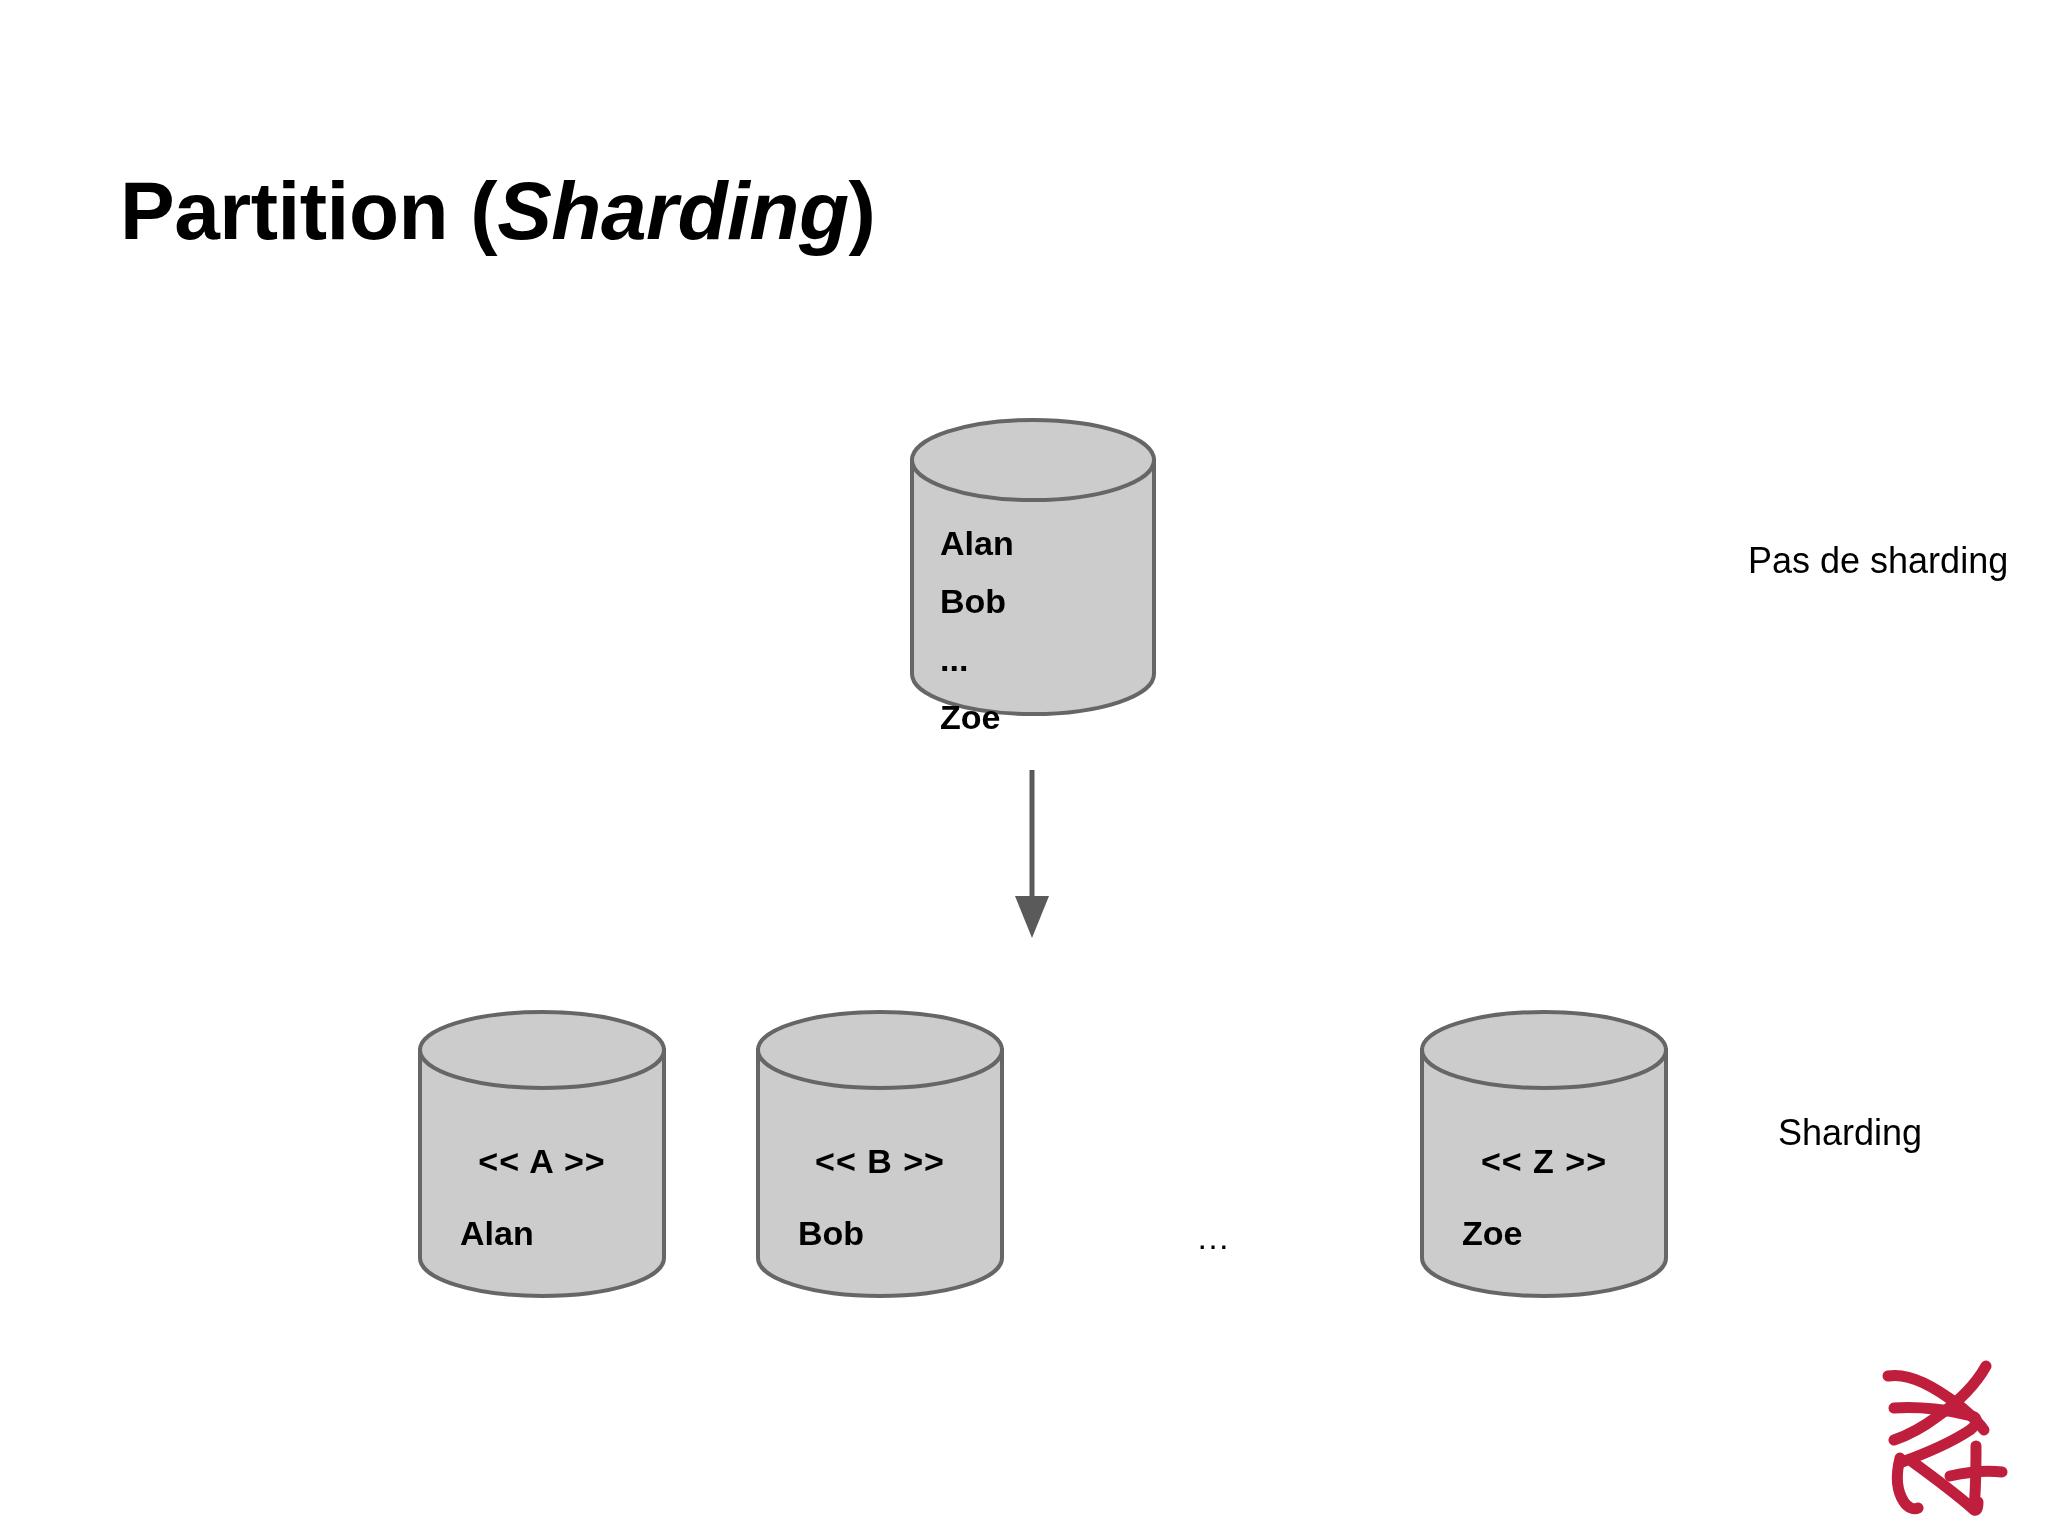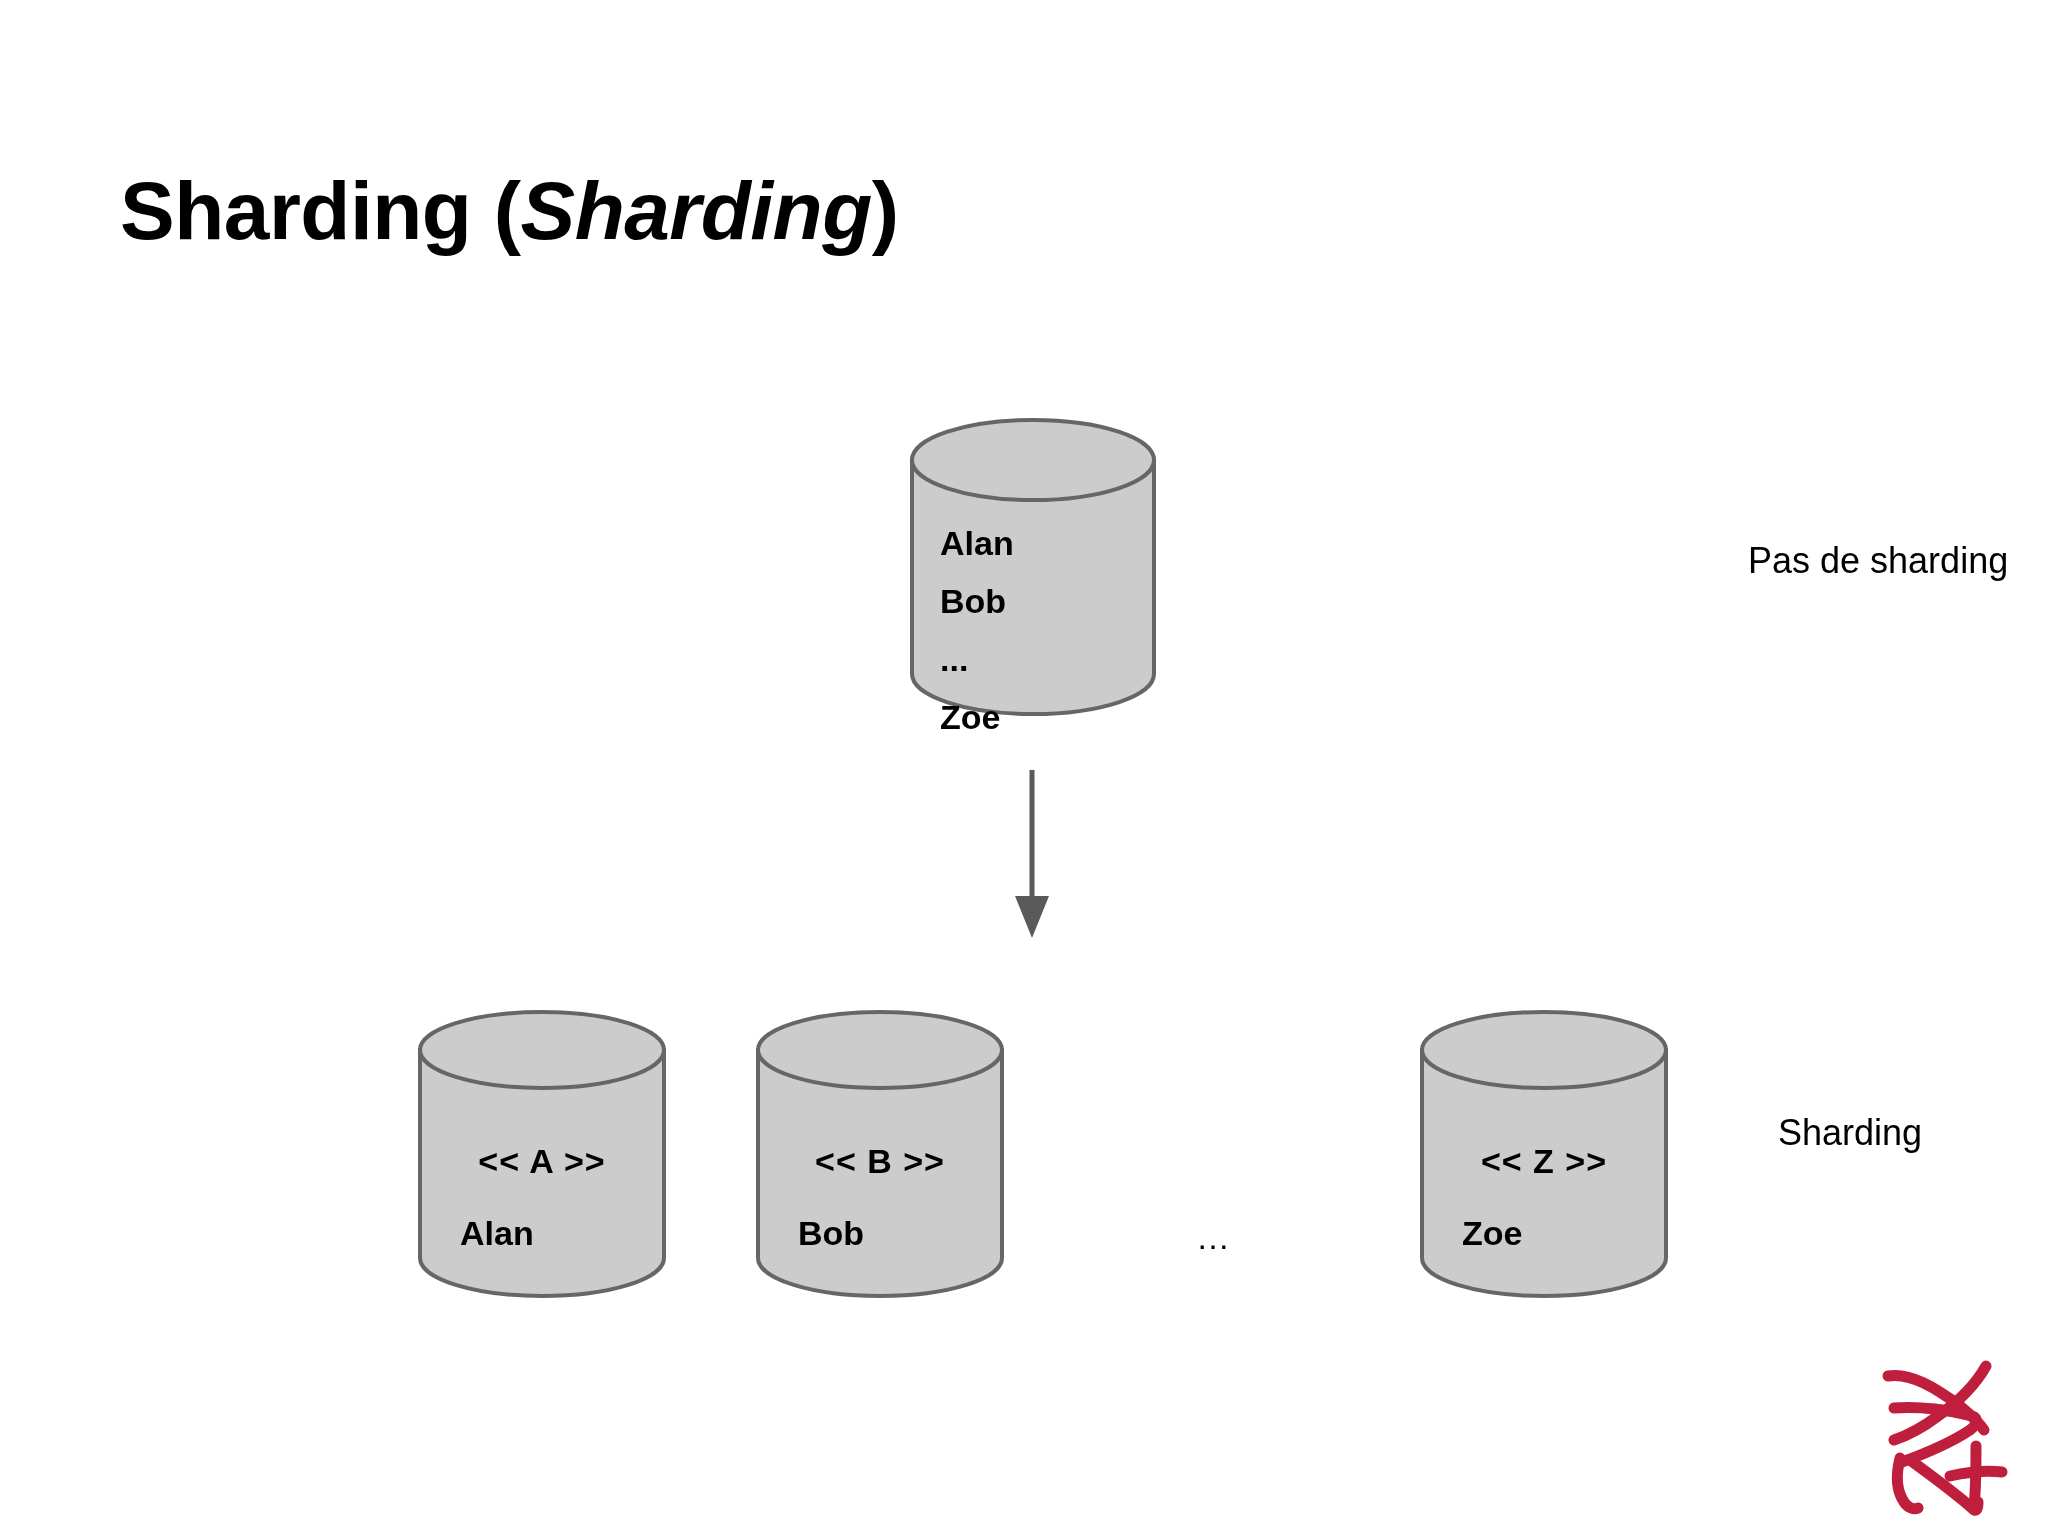--- a/index.html
+++ b/index.html
@@ -116,21 +116,21 @@
   
   .signature { position: absolute; }
   .signature svg { display: block; }
 </style>
 </head>
 <body>
 
 <div id="slide">
 
   <div class="slide-title">
-    <span>Sharding (</span><span class="em">Sharding</span><span>)</span>
+    <span>Partition (</span><span class="em">Sharding</span><span>)</span>
   </div>
 
   <div class="cylinder" style="left:910px; top:418px; width:246px; height:298px;">
     <svg width="246" height="298" viewBox="0 0 246 298" aria-hidden="true">
       <path class="cyl-body" d="M2,42 L2,256 A121,40 0 0 0 244,256 L244,42 Z"></path>
       <ellipse class="cyl-top" cx="123" cy="42" rx="121" ry="40"></ellipse>
     </svg>
     <div class="cyl-text">
       <div class="source-list">
         <span class="cyl-line">Alan</span>

